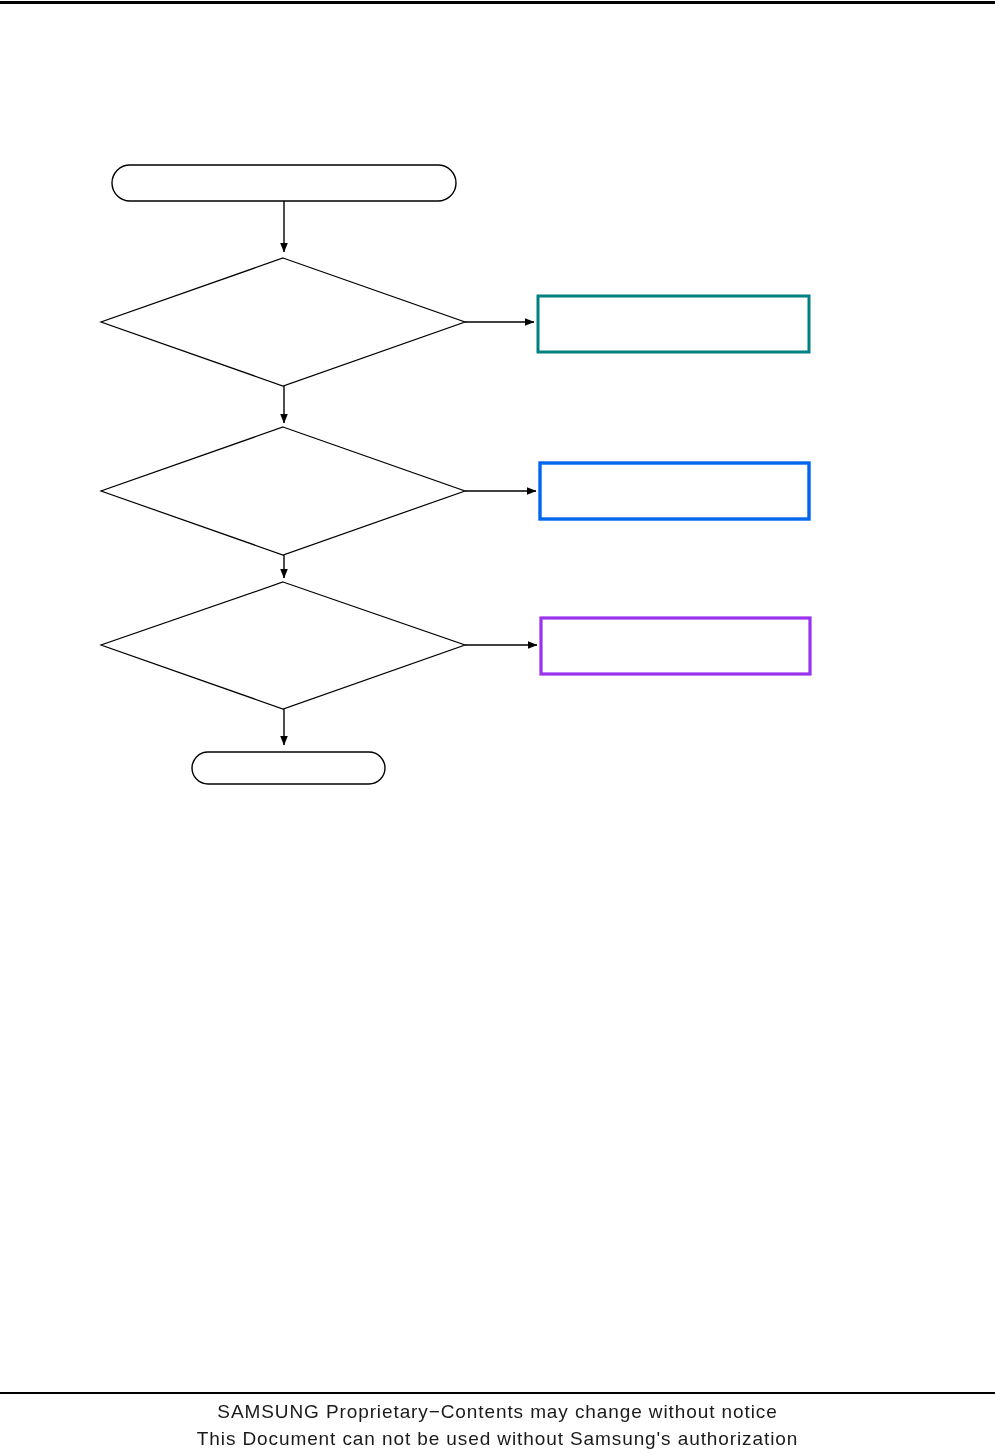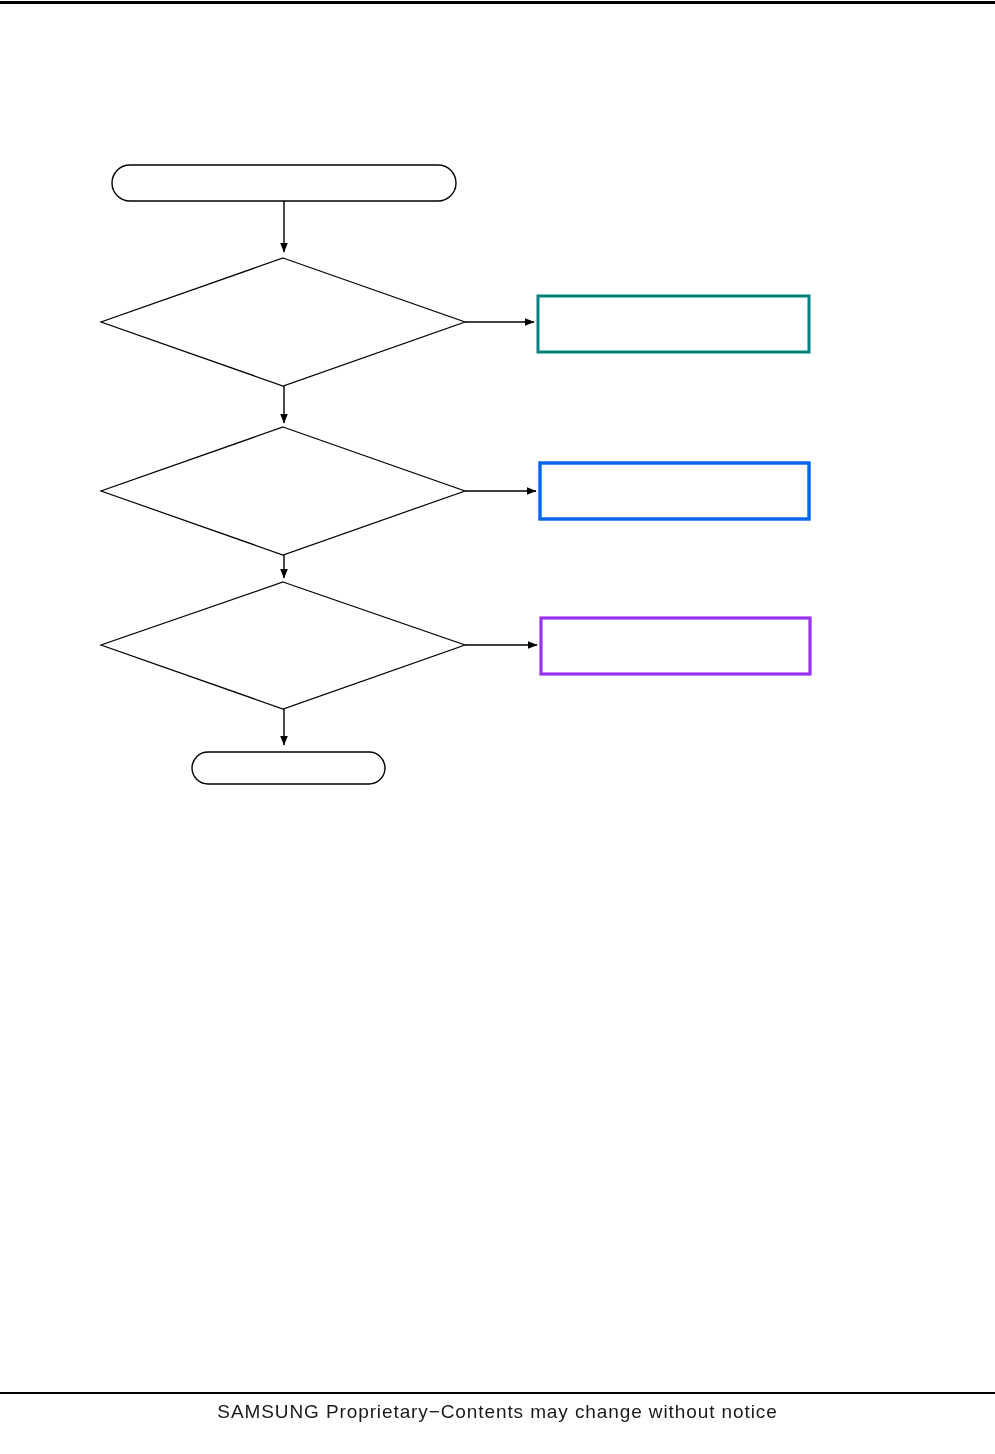--- a/index.html
+++ b/index.html
@@ -131,15 +131,16 @@
       <rect x="192" y="752" width="193" height="32" rx="16" ry="16" fill="#ffffff" stroke="#000000" stroke-width="1.4"></rect>
       <text class="node-label" x="288" y="773" text-anchor="middle"></text>
     </g>
 
   </svg>
 
   <div class="footer-rule"></div>
 
   <div class="footer">
     <span class="footer-line">SAMSUNG Proprietary−Contents may change without notice</span>
+    <span class="footer-line">This Document can not be used without Samsung's authorization</span>
   </div>
 
 </div>
 
 </body></html>

